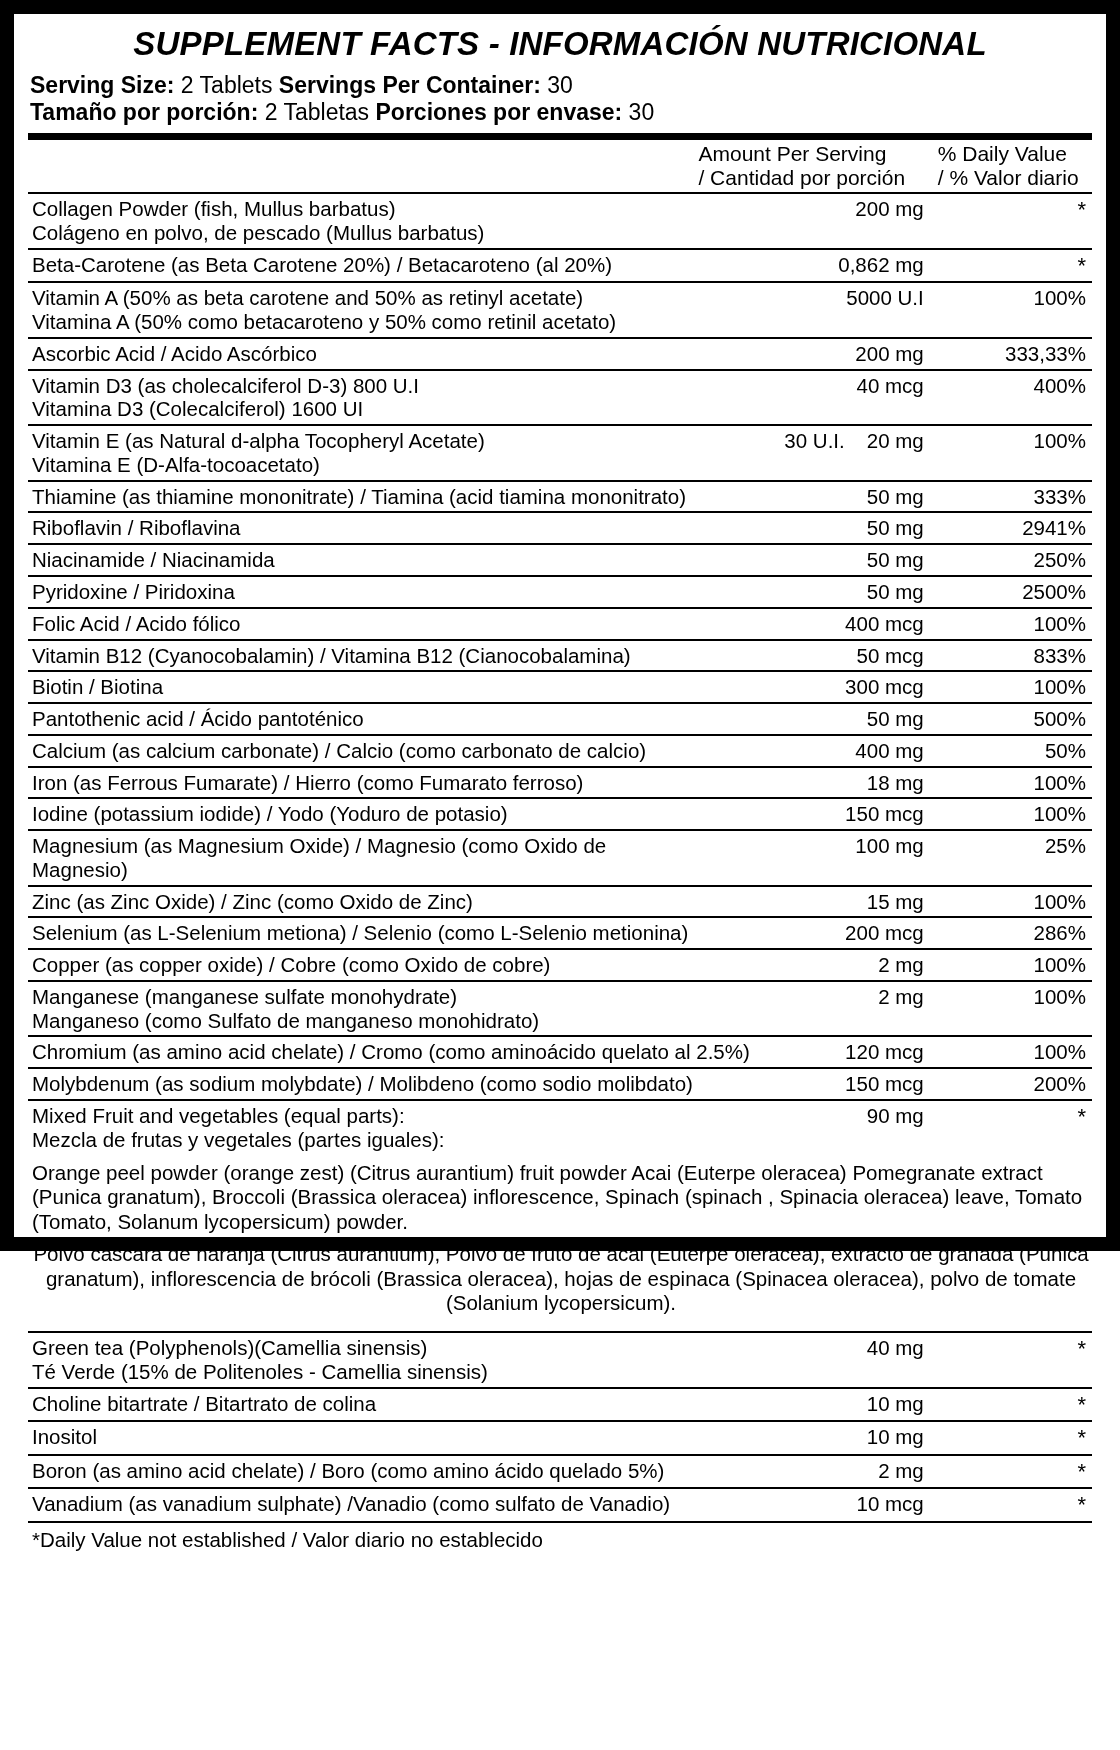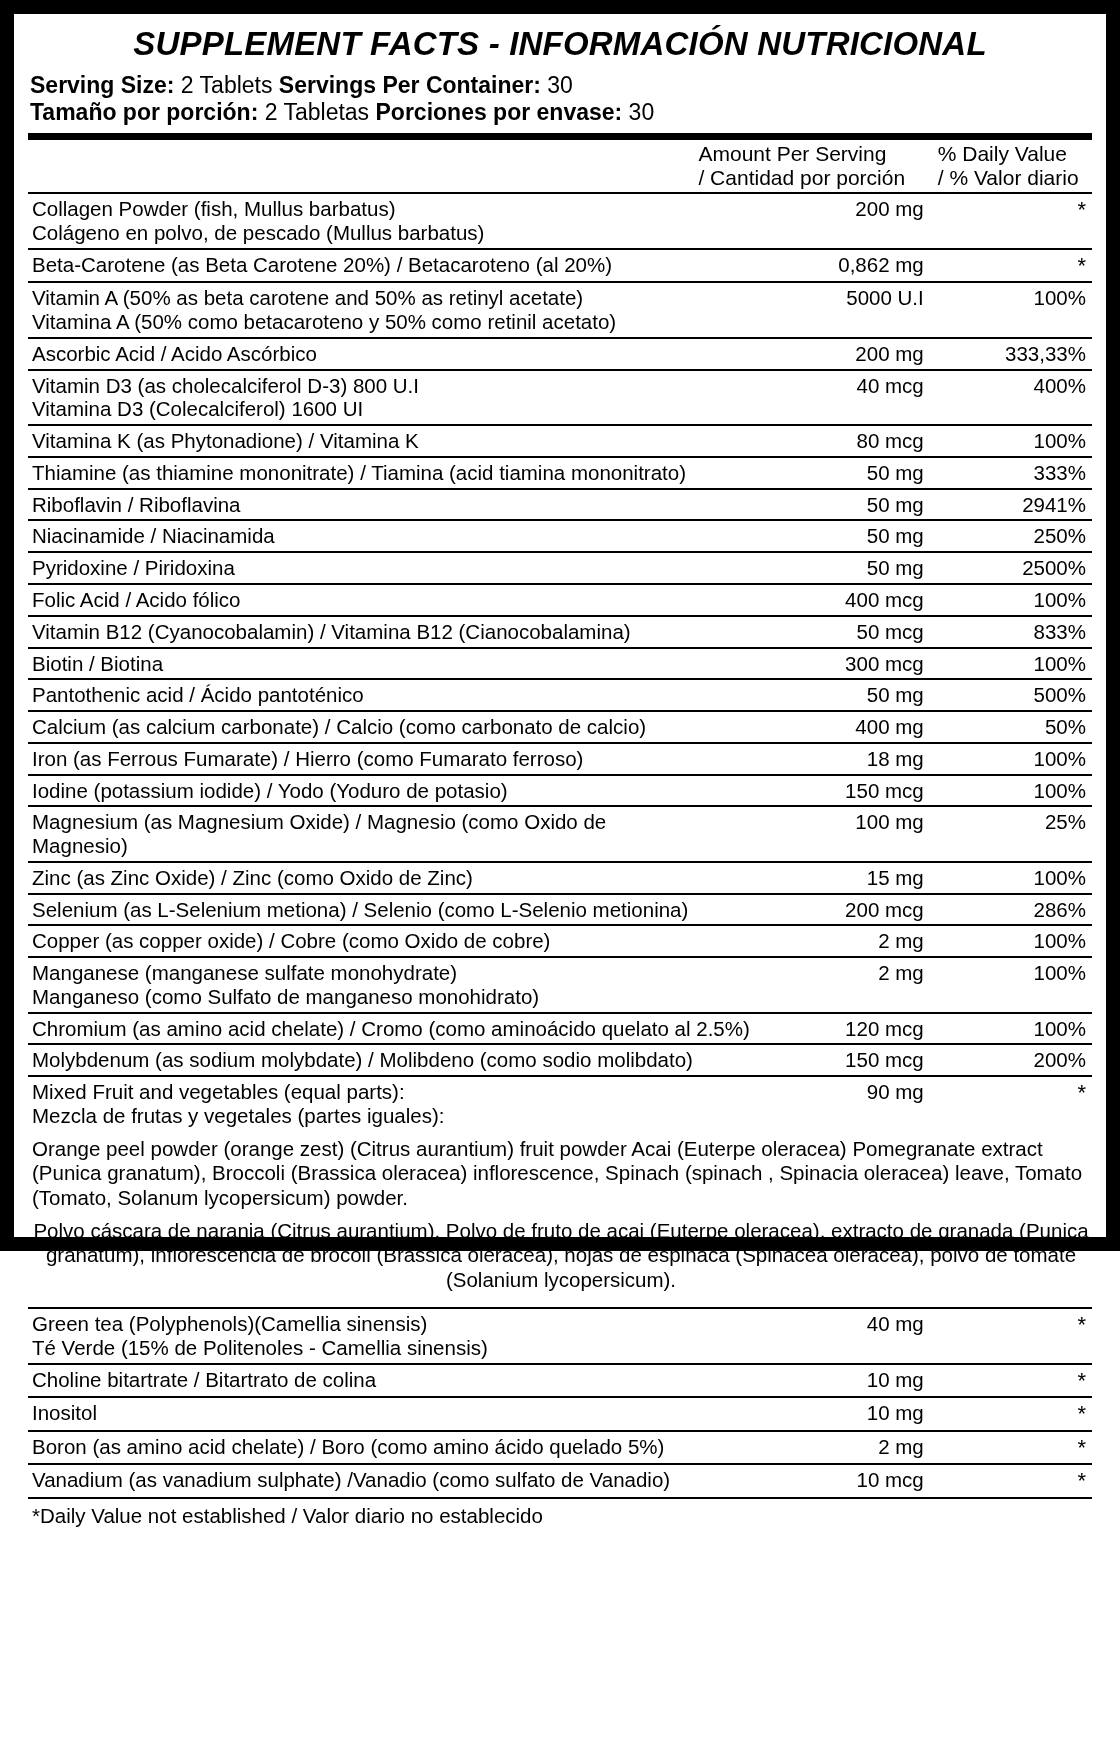--- a/index.html
+++ b/index.html
@@ -162,26 +162,31 @@
 
         <tr>
           <td class="c-name">
             <span class="sub">Vitamin D3 (as cholecalciferol D-3) 800 U.I</span>
             <span class="sub">Vitamina D3 (Colecalciferol) 1600 UI</span>
           </td>
           <td class="c-amt">40 mcg</td>
           <td class="c-dv">400%</td>
         </tr>
 
-
-        <tr>
-          <td class="c-name">Vitamina K (as Phytonadione) / Vitamina K</td>
-          <td class="c-amt">80 mcg</td>
-          <td class="c-dv">100%</td>
-        </tr>
+        <tr>
+          <td class="c-name">
+            <span class="sub">Vitamin E (as Natural d-alpha Tocopheryl Acetate)</span>
+            <span class="sub">Vitamina E (D-Alfa-tocoacetato)</span>
+          </td>
+          <td class="c-amt">
+            <span class="vitE-extra">30 U.I.</span><span class="vitE-amt">20 mg</span>
+          </td>
+          <td class="c-dv">100%</td>
+        </tr>
+
         <tr>
           <td class="c-name">Thiamine (as thiamine mononitrate) / Tiamina (acid tiamina mononitrato)</td>
           <td class="c-amt">50 mg</td>
           <td class="c-dv">333%</td>
         </tr>
         <tr>
           <td class="c-name">Riboflavin / Riboflavina</td>
           <td class="c-amt">50 mg</td>
           <td class="c-dv">2941%</td>
         </tr>

